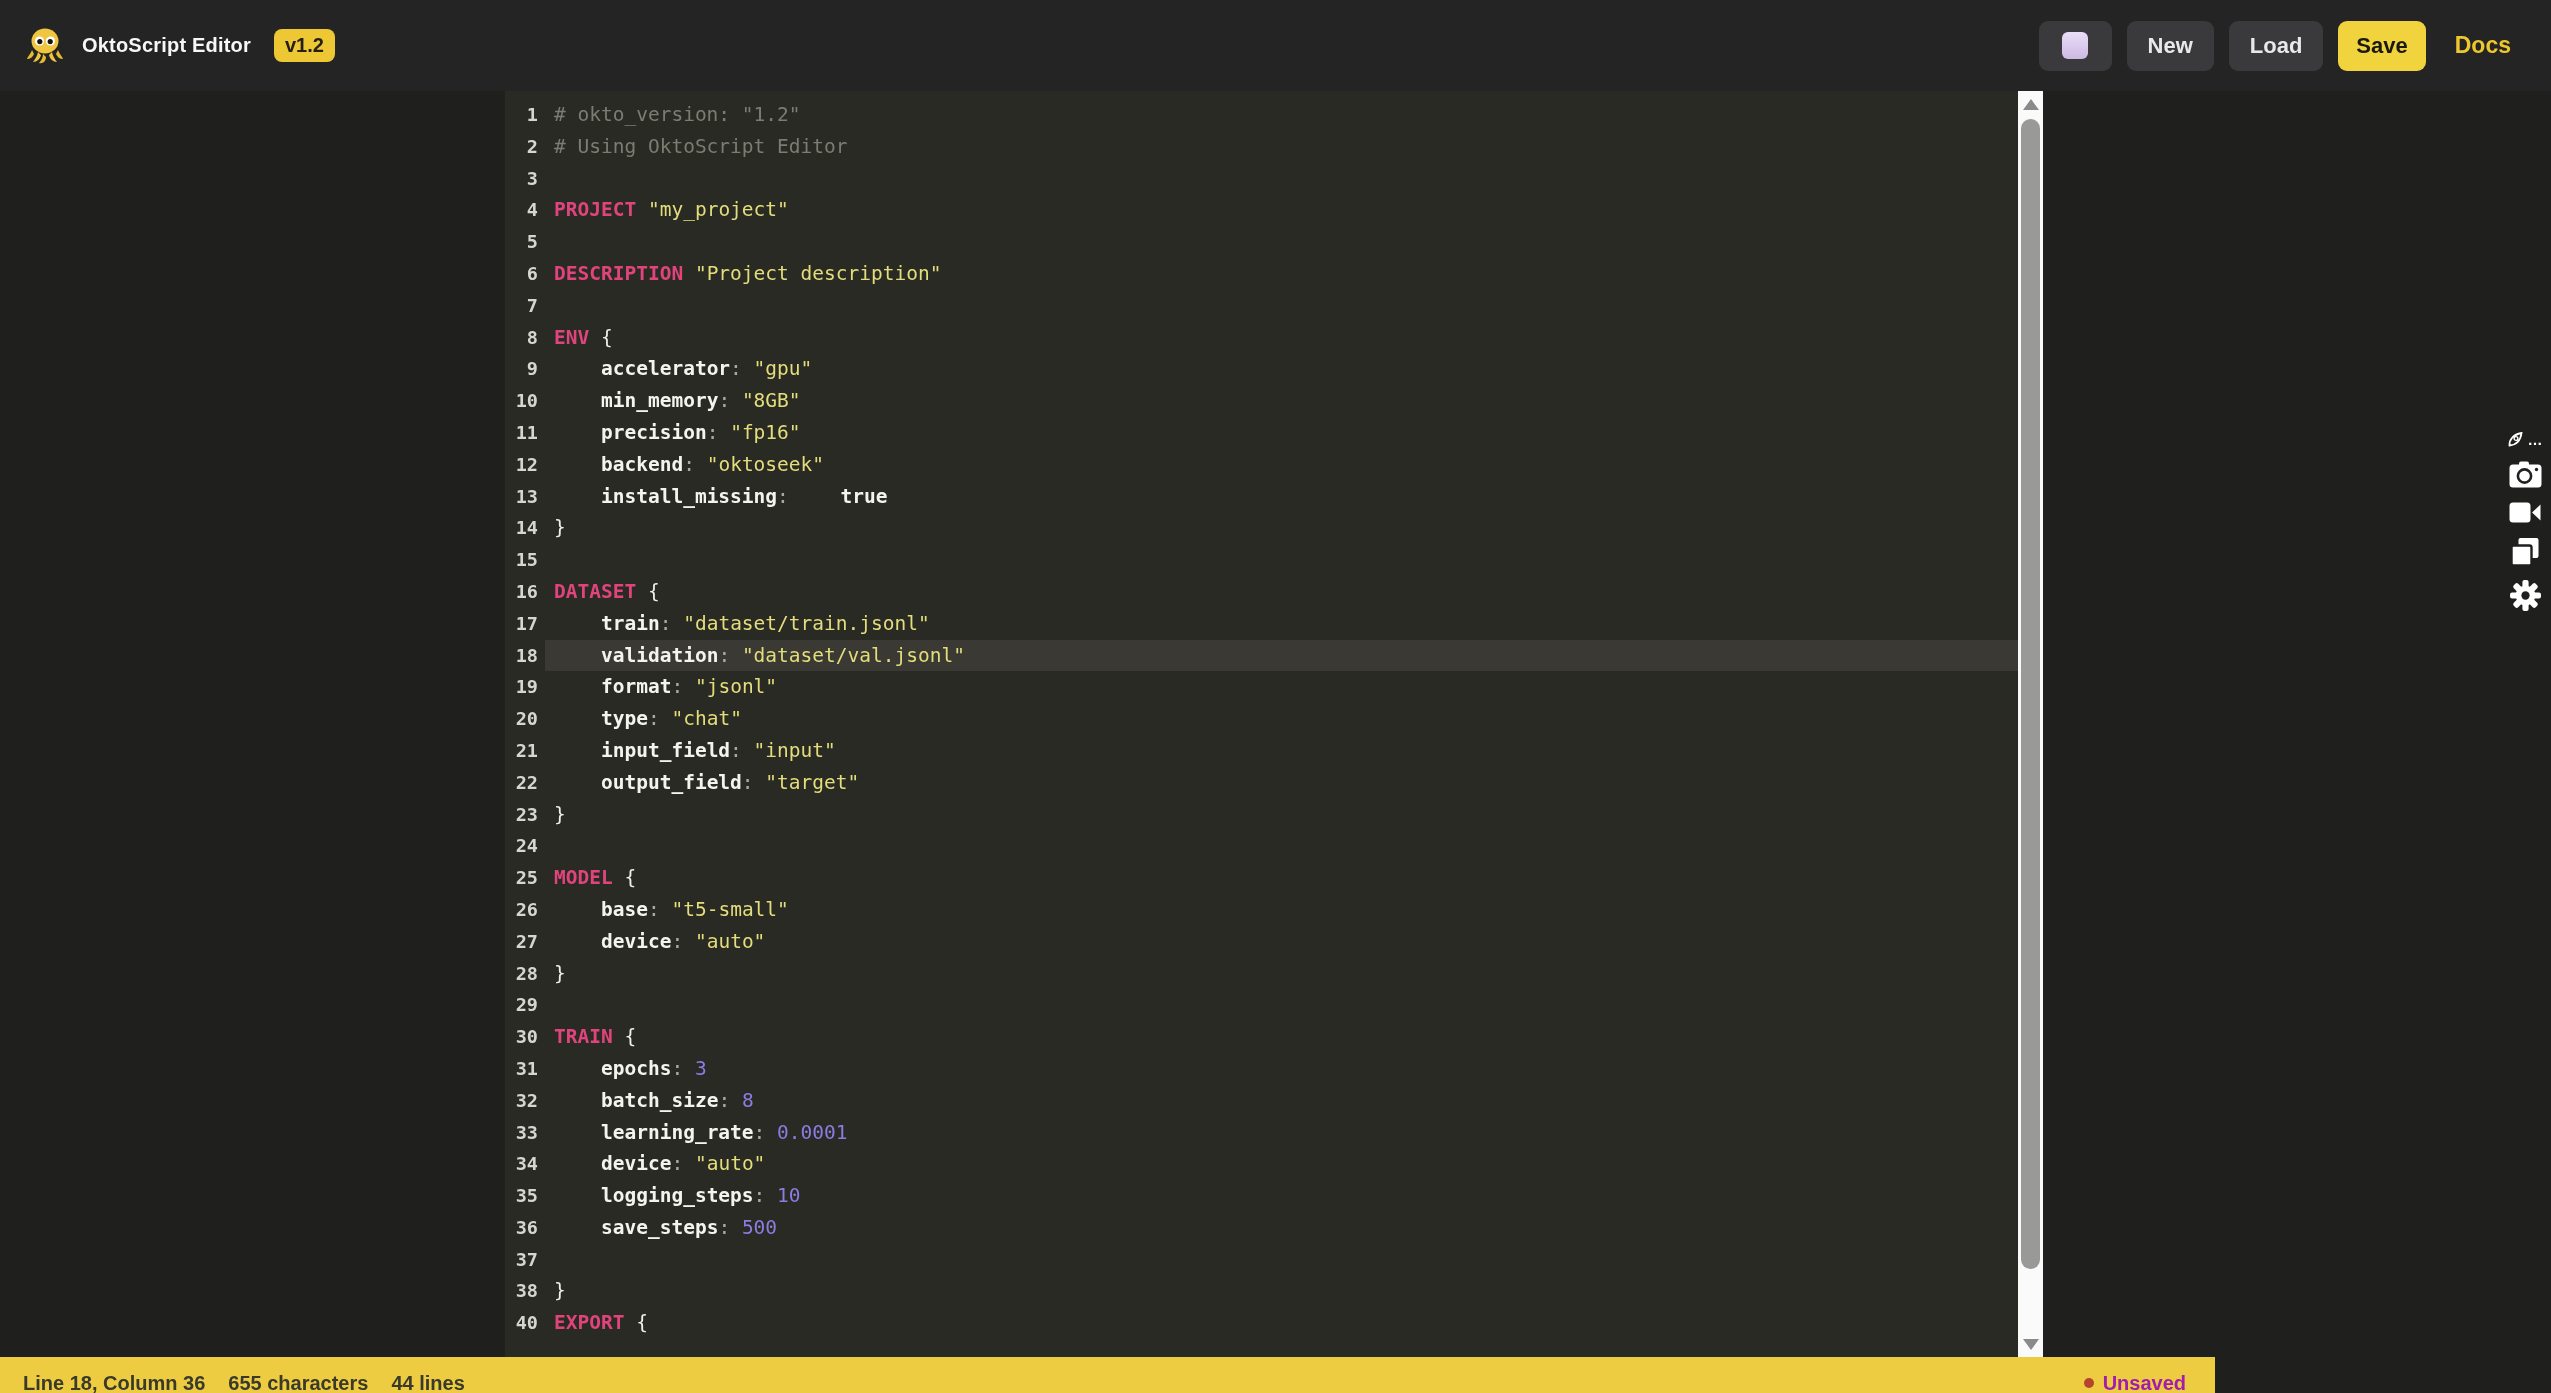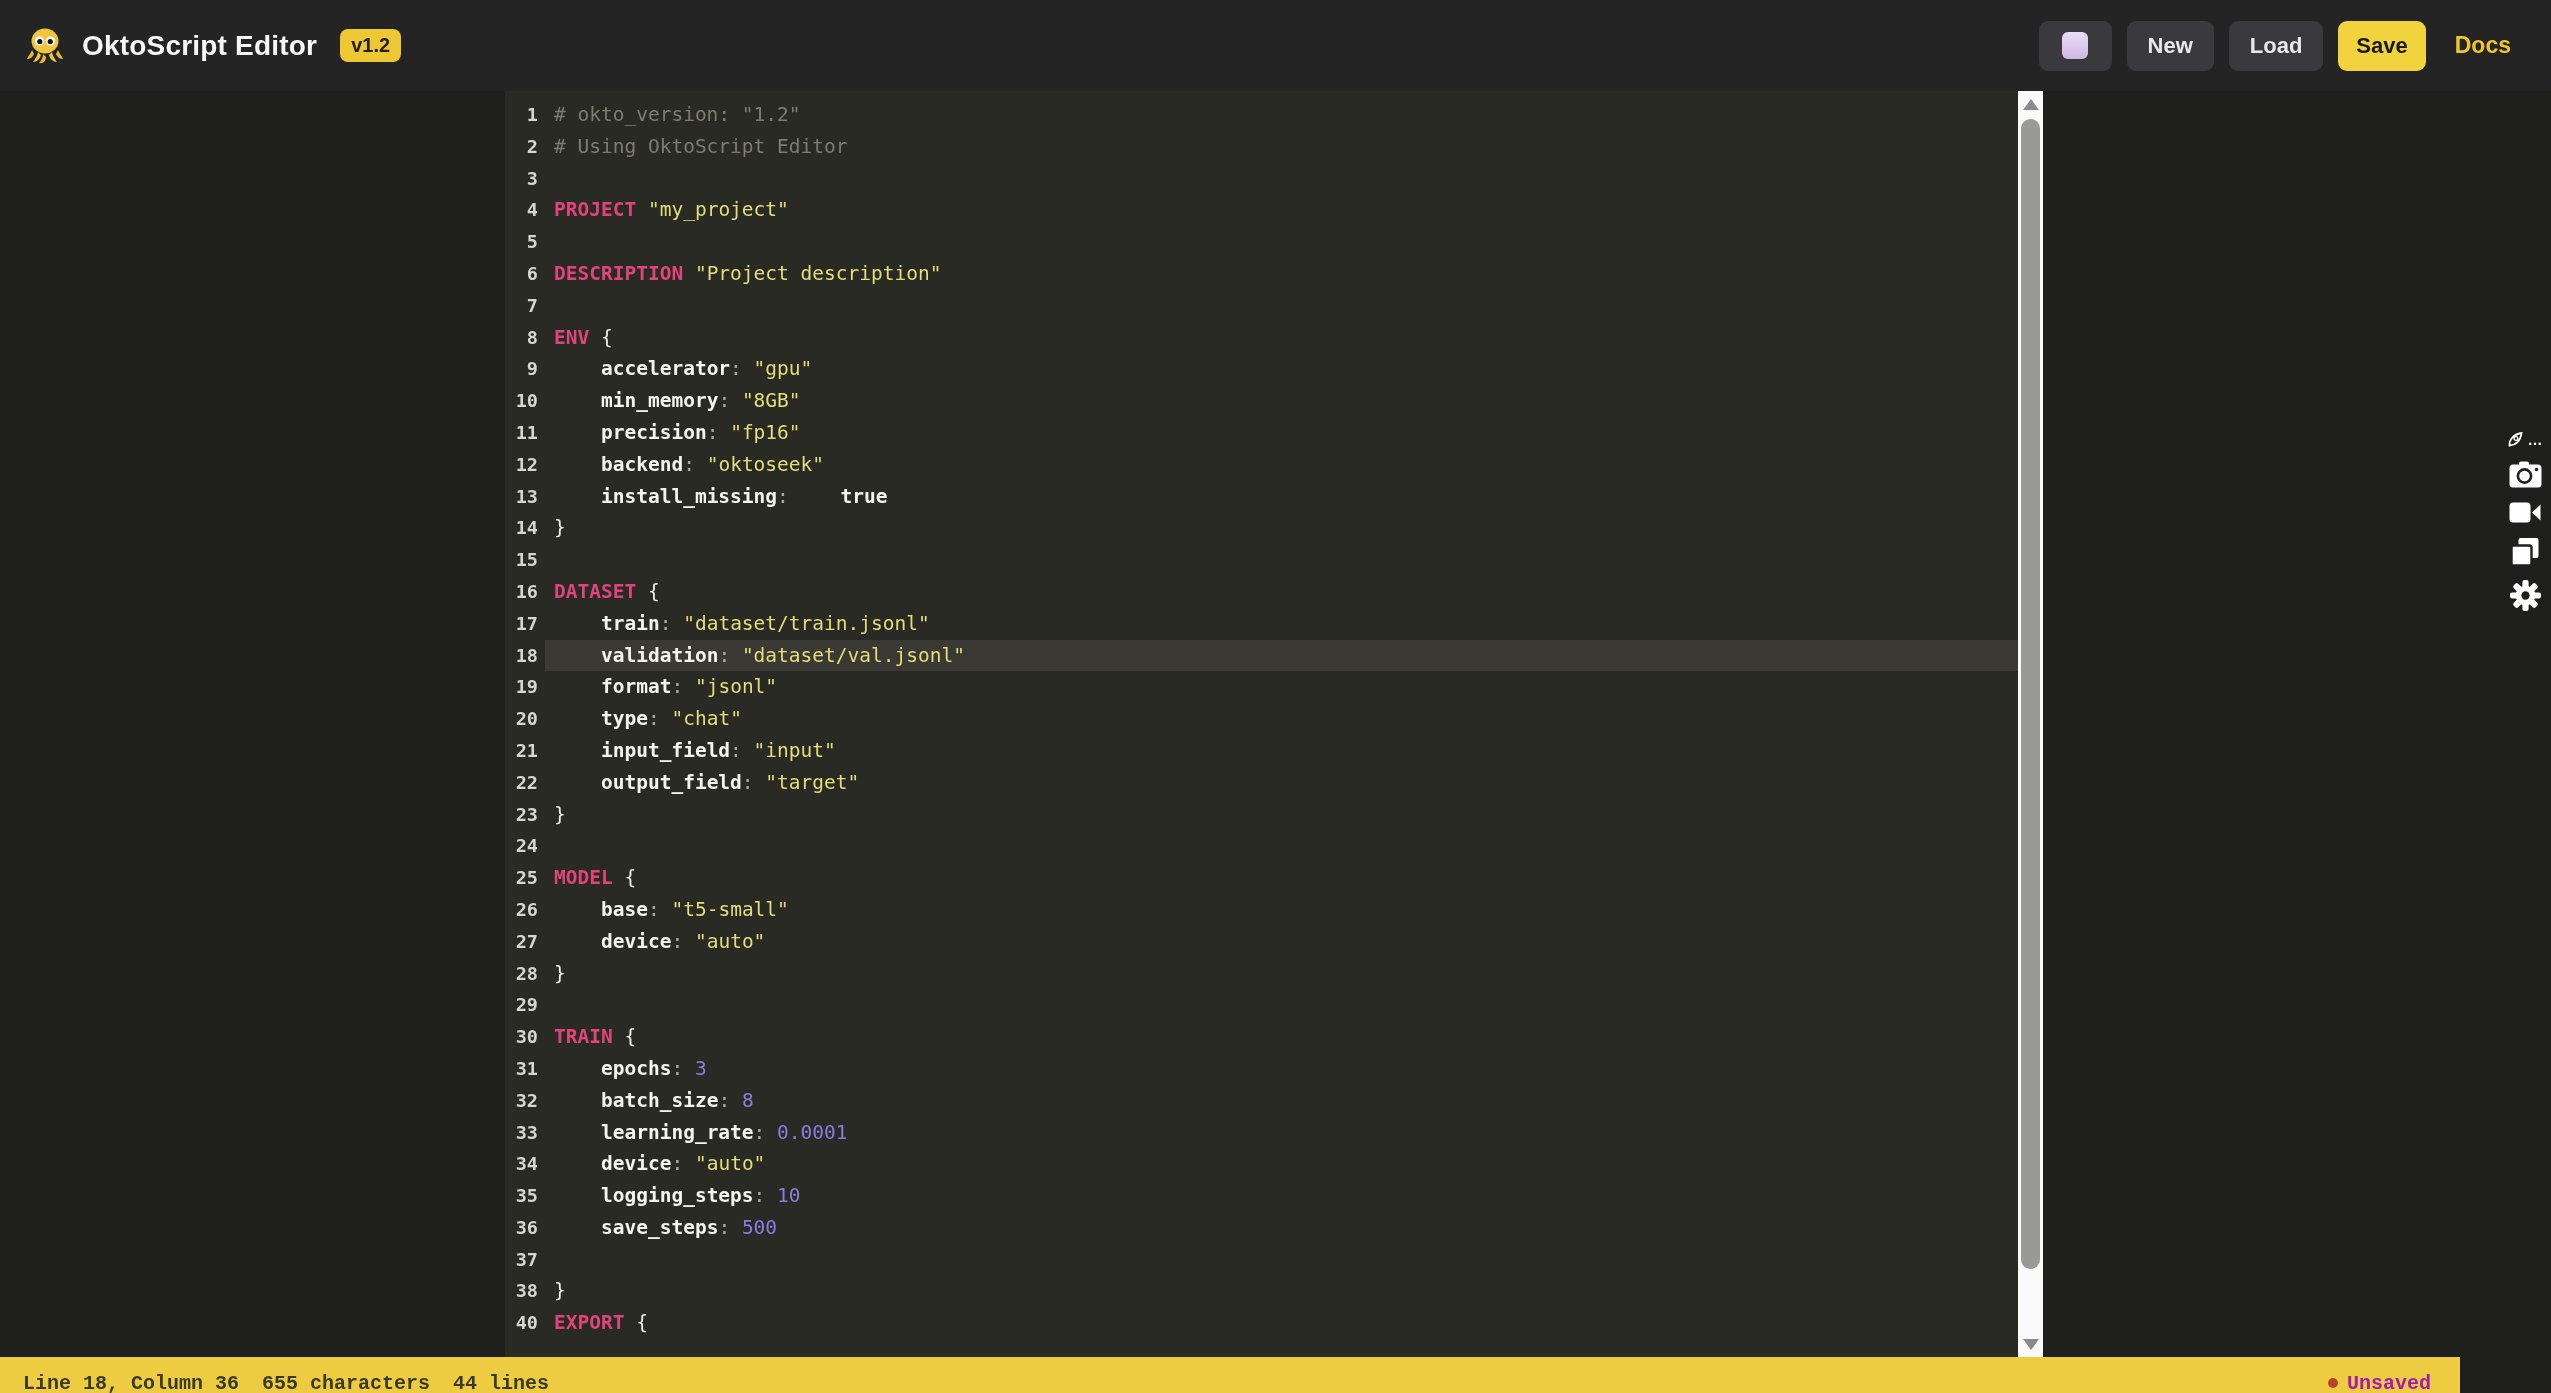--- a/index.html
+++ b/index.html
@@ -5,21 +5,21 @@
   * { margin:0; padding:0; box-sizing:border-box; }
   html,body { width:2551px; height:1393px; overflow:hidden; background:#1f1f1e;
               font-family:"Liberation Sans", sans-serif; }
 
   
   .header { position:absolute; left:0; top:0; width:2551px; height:91px;
             background:#242424; display:flex; align-items:center;
             justify-content:space-between; padding:0 40px 0 25px; }
   .brand { display:flex; align-items:center; gap:17px; }
   .logo { width:40px; height:40px; display:block; }
-  .app-title { color:#f7f7f7; font-size:28px; font-weight:700; letter-spacing:.2px; }
+  .app-title { color:#f7f7f7; font-size:20px; font-weight:700; letter-spacing:.2px; }
   .ver-badge { background:#edc734; color:#262014; font-size:20px; font-weight:700;
                padding:5px 11px; border-radius:8px; margin-left:6px; }
   .actions { display:flex; align-items:center; gap:15px; }
   .btn { height:50px; border:none; border-radius:9px; font-family:"Liberation Sans",sans-serif;
          font-size:22px; cursor:pointer; display:flex; align-items:center; justify-content:center; }
   .btn-dark { background:#3a393c; color:#e9e9e9; font-weight:700; padding:0 21px; }
   .btn-swatch { background:#3a393c; width:73px; }
   .swatch { width:26px; height:27px; border-radius:6px;
             background:linear-gradient(180deg,#eadef7 0%,#cdb9e3 100%); }
   .btn-save { background:#f1d33d; color:#191911; font-weight:700; padding:0 18px; }
@@ -62,23 +62,23 @@
               background:#999997; border-radius:10px; cursor:grab; }
 
   
   .side-toolbar { position:absolute; right:5px; top:340px; width:42px;
                   display:flex; flex-direction:column; align-items:center; gap:13px; }
   .side-item { display:flex; align-items:center; justify-content:center; cursor:pointer; }
   .rocket-row { display:flex; align-items:center; gap:4px; }
   .dots { color:#ffffff; font-size:15px; font-weight:700; letter-spacing:1px; line-height:10px; }
 
   
-  .statusbar { position:absolute; left:0; top:1357px; width:2460px; height:36px;
+  .statusbar { position:absolute; left:0; top:1357px; width:2215px; height:36px;
                background:#edcc42; display:flex; align-items:center;
-               justify-content:space-between; padding:16px 29px 0 23px;font-family:Liberation Mono, monospace; }
+               justify-content:space-between; padding:16px 29px 0 23px; }
   .status-left { display:flex; align-items:center; gap:23px; }
   .status-item { color:#3a3a2a; font-size:20px; font-weight:600; }
   .status-right { display:flex; align-items:center; gap:9px; }
   .dirty-dot { width:10px; height:10px; border-radius:50%; background:#b5432f; }
   .dirty-label { color:#a21caf; font-size:20px; font-weight:600; }
 </style>
 </head>
 <body>
 
 <div class="header">

